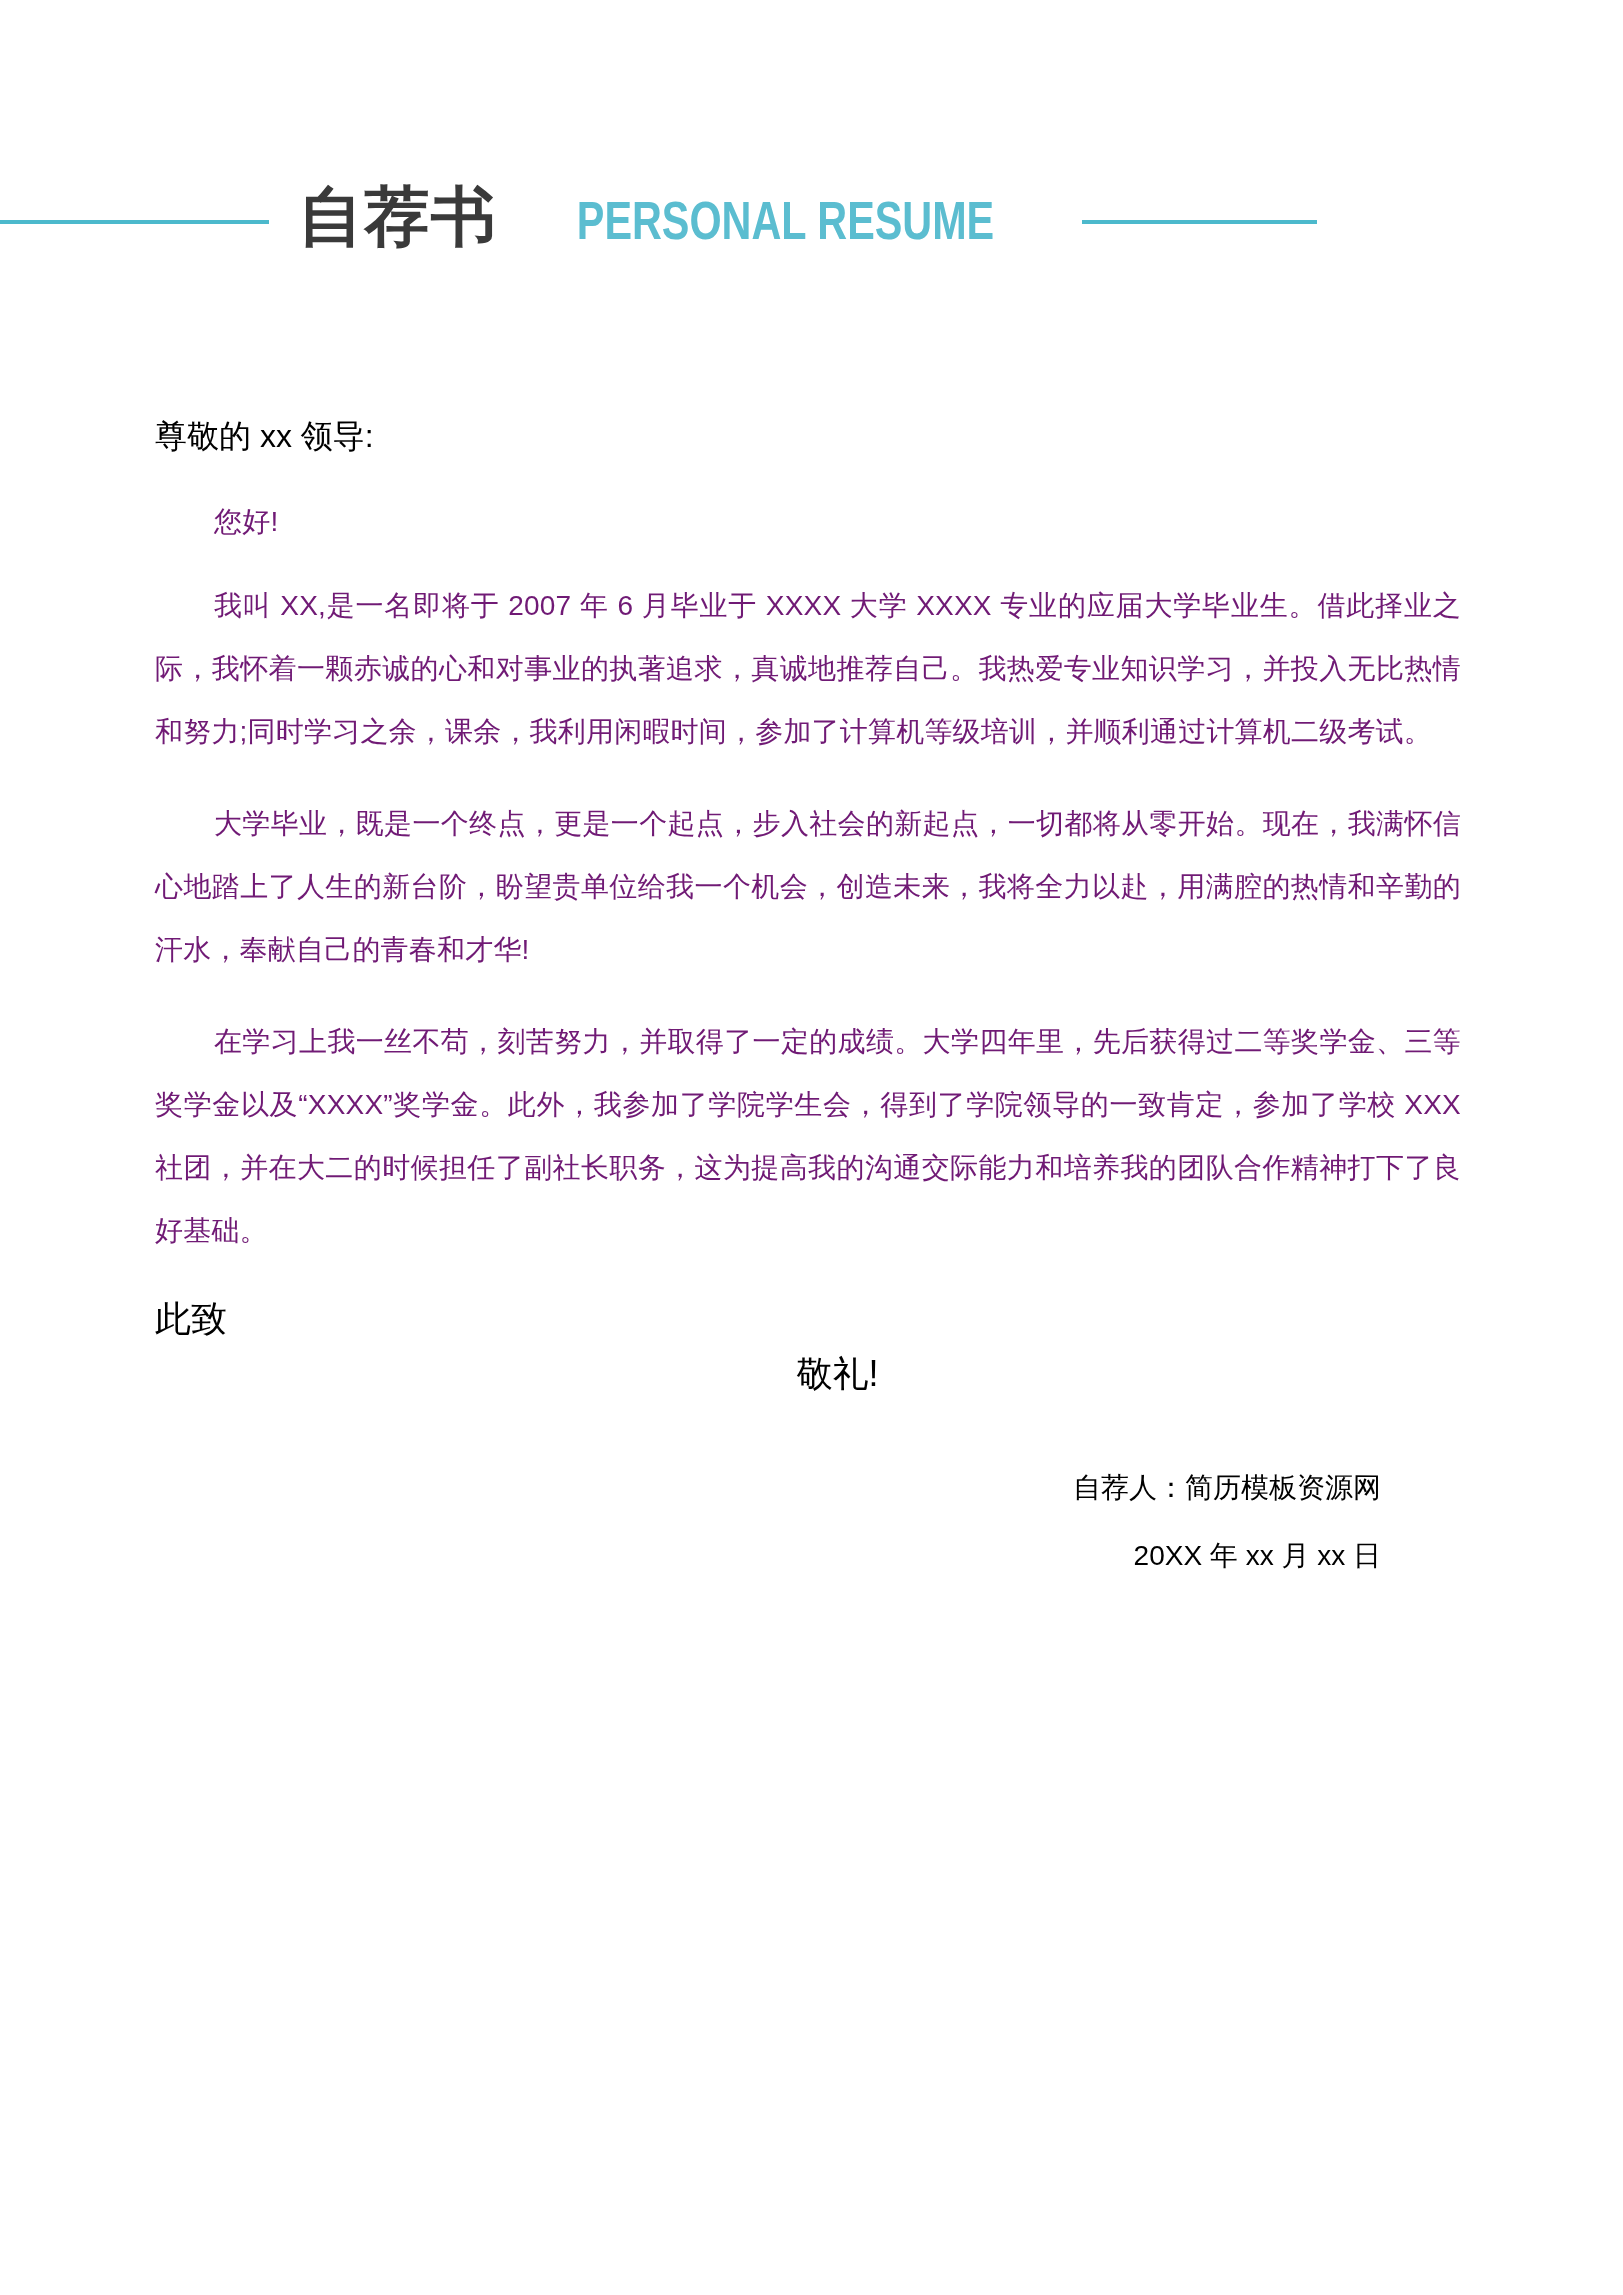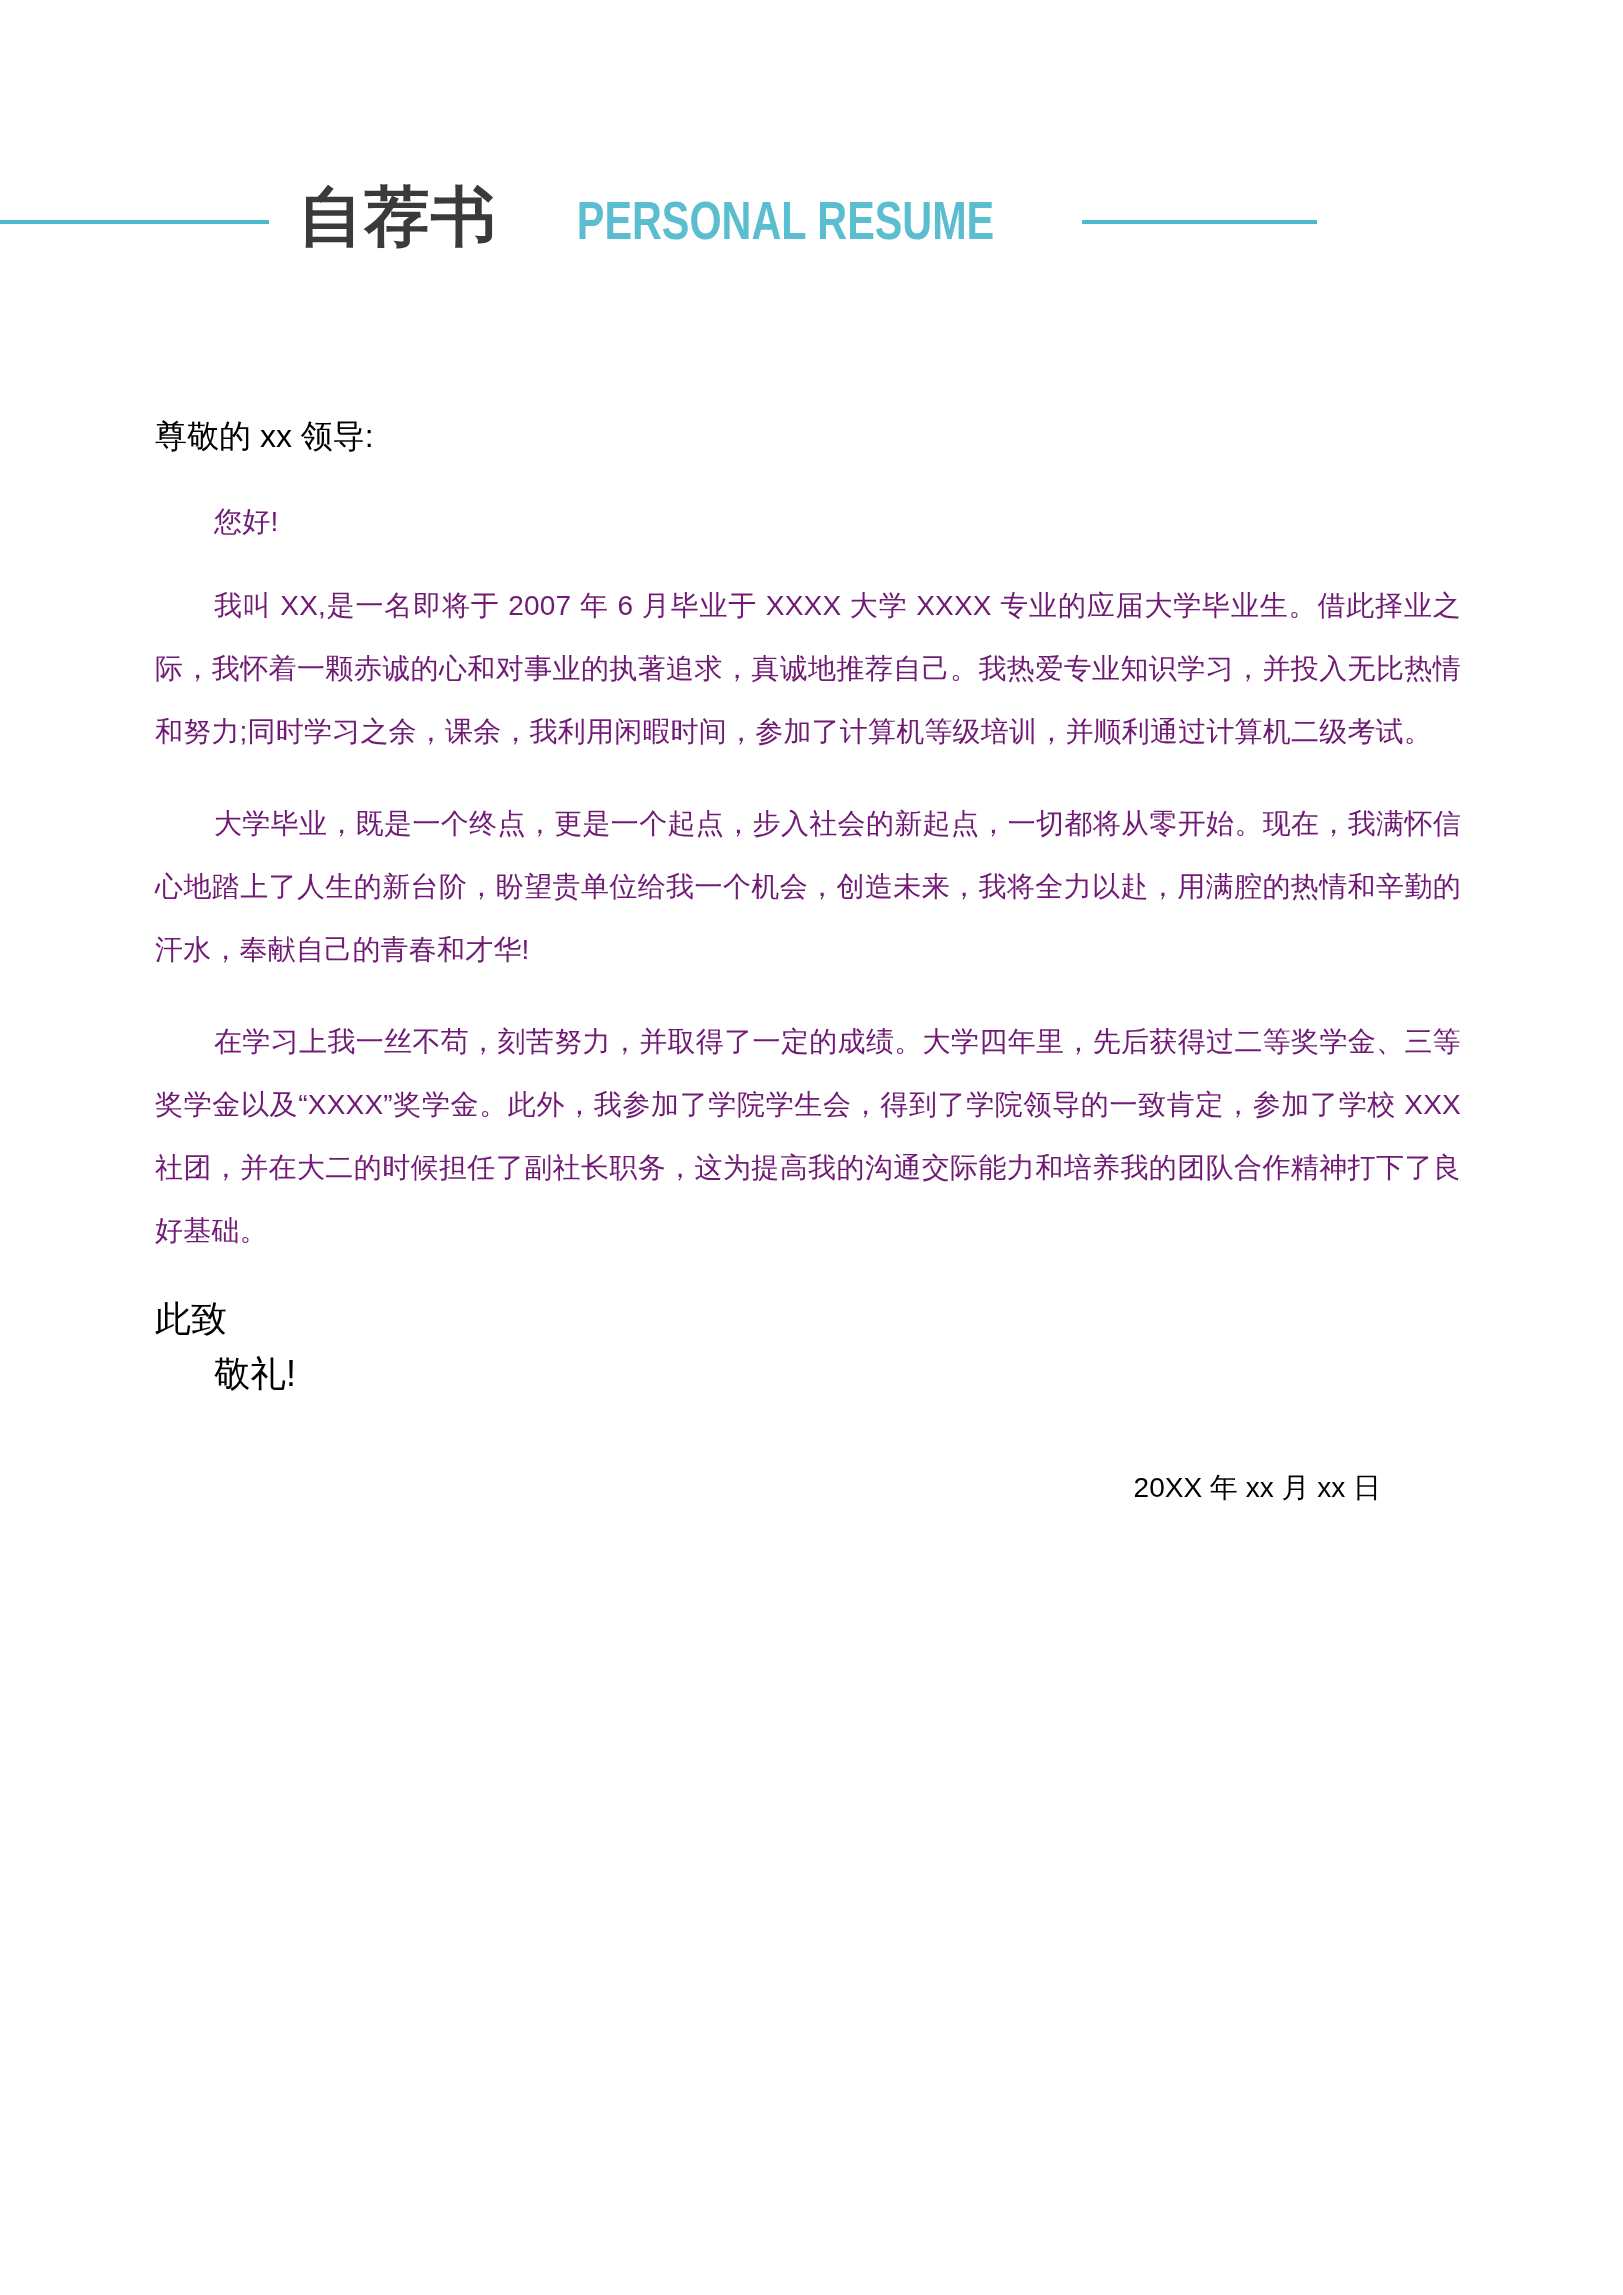--- a/index.html
+++ b/index.html
@@ -105,20 +105,21 @@
   }
 
   .closing {
     font-size: 36px;
     line-height: 55px;
     margin: 0;
   }
 
   .closing.indent {
     text-indent: 59px;
+    text-align: center;
   }
 
   .sig-block {
     margin-top: 53px;
     text-align: right;
   }
 
   .sig-line {
     font-size: 28px;
     line-height: 68px;
@@ -154,18 +155,19 @@
 
     <p class="para indent">大学毕业，既是一个终点，更是一个起点，步入社会的新起点，一切都将从零开始。现在，我满怀信心地踏上了人生的新台阶，盼望贵单位给我一个机会，创造未来，我将全力以赴，用满腔的热情和辛勤的汗水，奉献自己的青春和才华!</p>
 
     <p class="para indent">在学习上我一丝不苟，刻苦努力，并取得了一定的成绩。大学四年里，先后获得过二等奖学金、三等奖学金以及“XXXX”奖学金。此外，我参加了学院学生会，得到了学院领导的一致肯定，参加了学校 XXX 社团，并在大二的时候担任了副社长职务，这为提高我的沟通交际能力和培养我的团队合作精神打下了良好基础。</p>
 
     <div class="closing">此致</div>
 
     <div class="closing indent">敬礼!</div>
 
     <div class="sig-block">
+      <div class="sig-line">自荐人：简历模板资源网</div>
       <div class="sig-line date">20XX 年 xx 月 xx 日</div>
     </div>
 
   </div>
 </div>
 
 
 </body></html>

